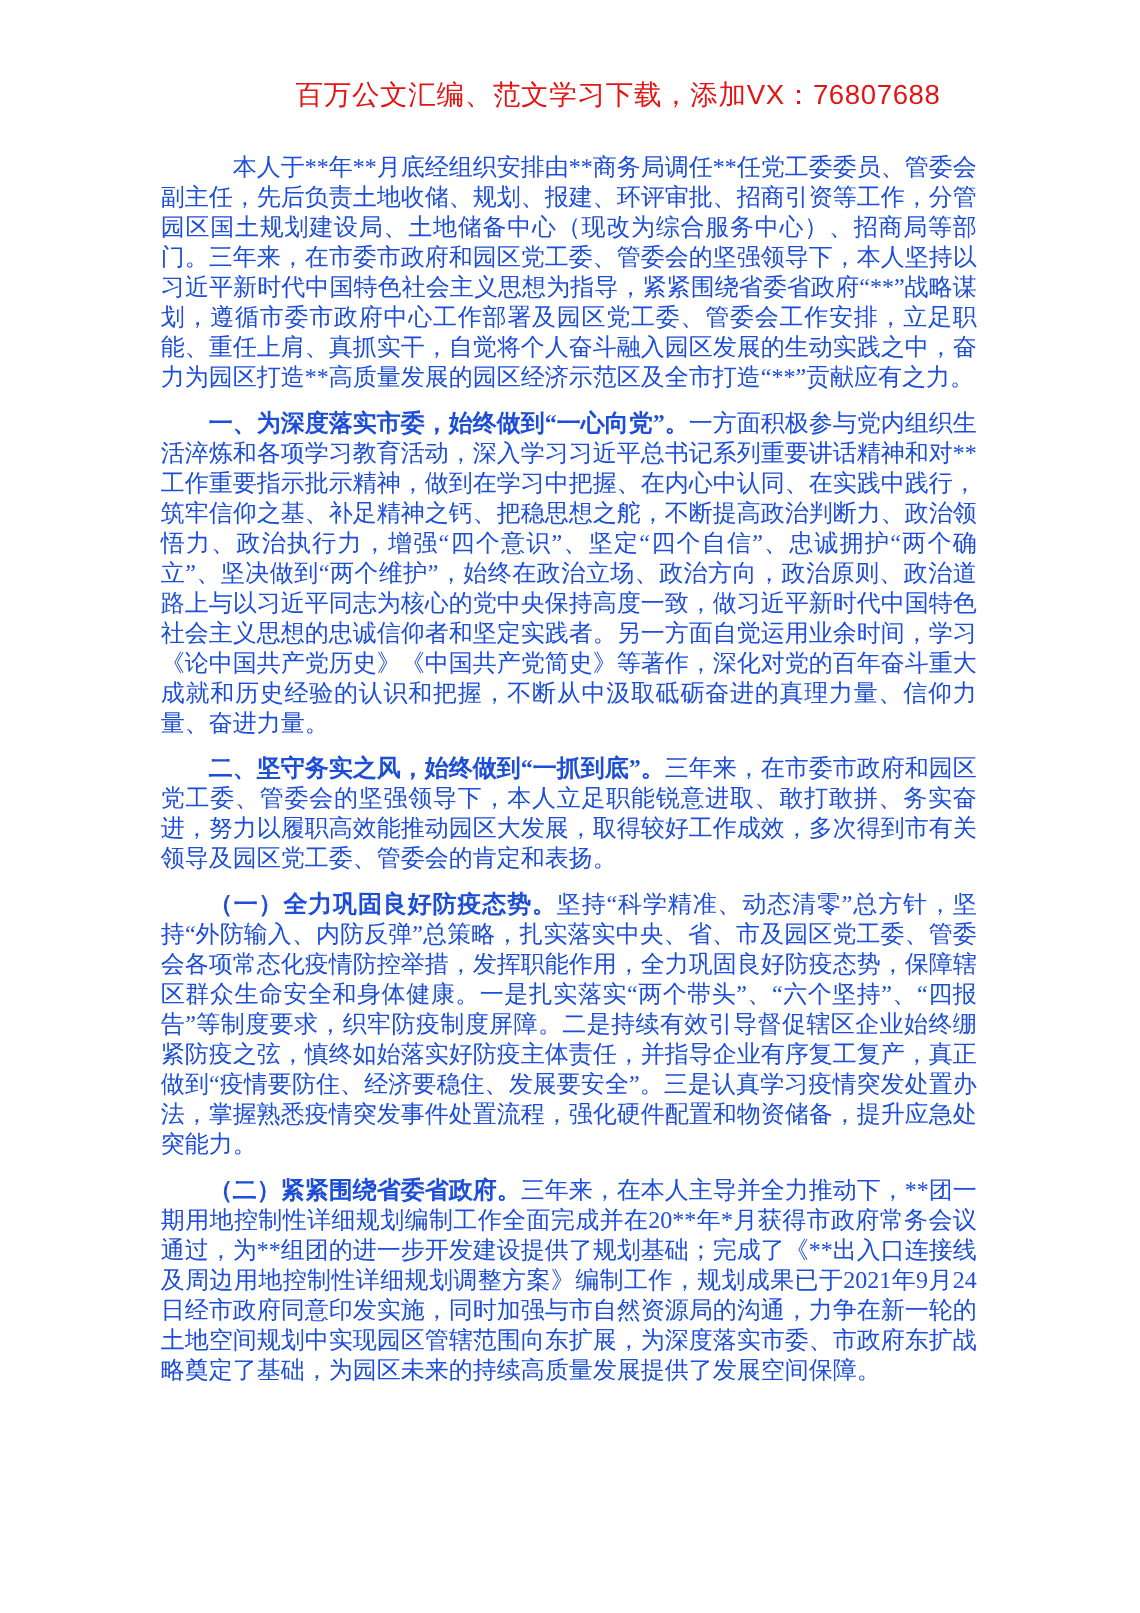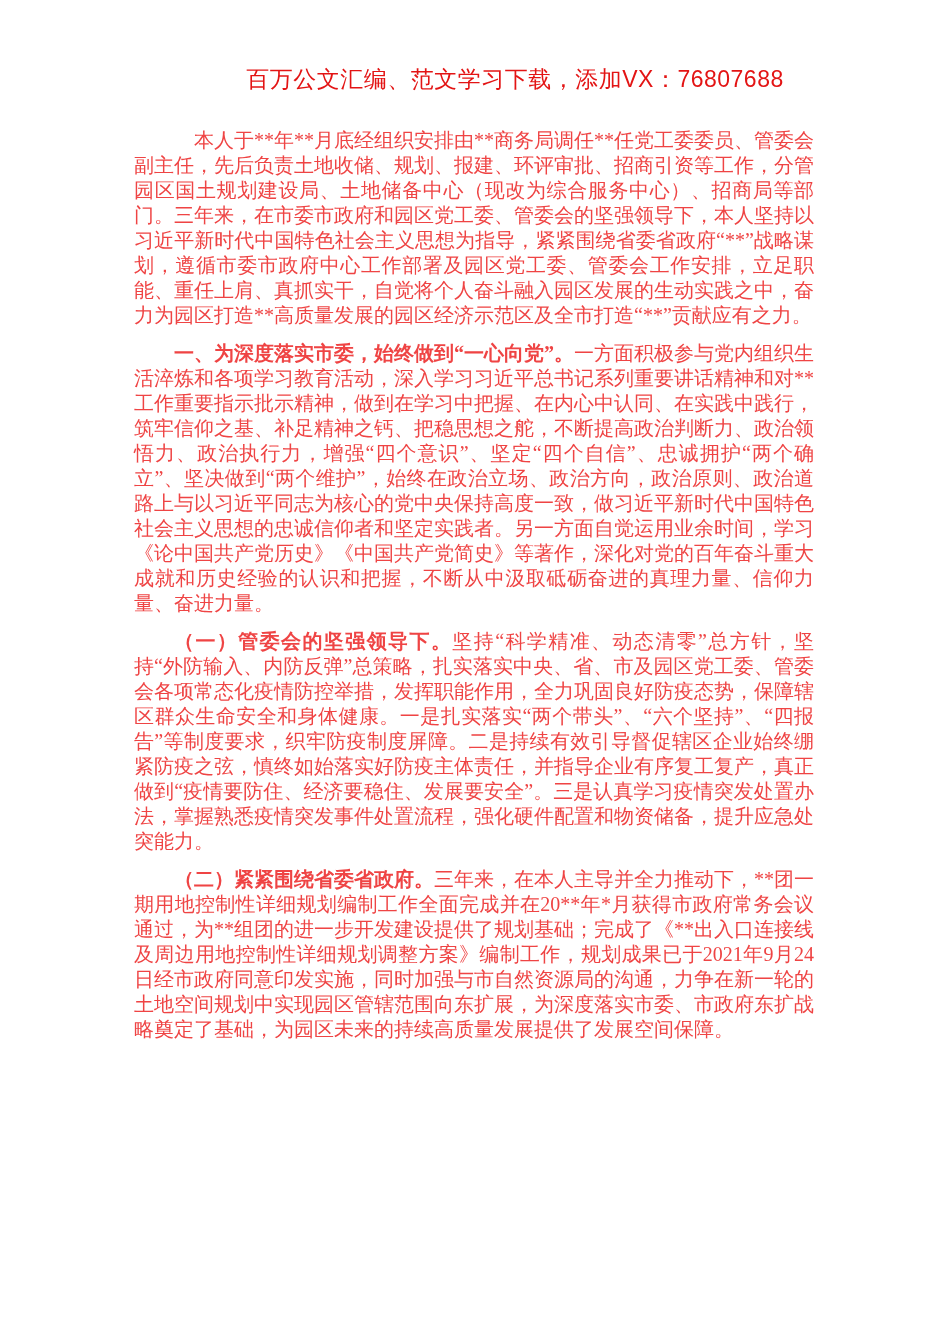--- a/index.html
+++ b/index.html
@@ -22,21 +22,21 @@
     font-weight: 400;
     color: #e31414;
     letter-spacing: 0.5px;
     margin-left: 40px;
   }
   .doc {
     position: absolute;
     left: 134px;
     top: 128px;
     width: 680px;
-    color: #ef4444;
+    color: #1d4ed8;
   }
   .doc p {
     font-size: 20px;
     line-height: 25px;
     text-align: justify;
     text-justify: inter-ideograph;
     text-indent: 2em;
     margin: 0 0 13px 0;
     word-break: break-all;
   }
@@ -47,18 +47,19 @@
 <body>
 
 <div class="watermark">百万公文汇编、范文学习下载，添加VX：76807688</div>
 
 <div class="doc">
 
   <p class="indent3"><span>本人于**年**月底经组织安排由**商务局调任**任党工委委员、管委会副主任，先后负责土地收储、规划、报建、环评审批、招商引资等工作，分管园区国土规划建设局、土地储备中心（现改为综合服务中心）、招商局等部门。三年来，在市委市政府和园区党工委、管委会的坚强领导下，本人坚持以习近平新时代中国特色社会主义思想为指导，紧紧围绕省委省政府“**”战略谋划，遵循市委市政府中心工作部署及园区党工委、管委会工作安排，立足职能、重任上肩、真抓实干，自觉将个人奋斗融入园区发展的生动实践之中，奋力为园区打造**高质量发展的园区经济示范区及全市打造“**”贡献应有之力。</span></p>
 
   <p><span class="lead">一、为深度落实市委，始终做到“一心向党”。</span><span>一方面积极参与党内组织生活淬炼和各项学习教育活动，深入学习习近平总书记系列重要讲话精神和对**工作重要指示批示精神，做到在学习中把握、在内心中认同、在实践中践行，筑牢信仰之基、补足精神之钙、把稳思想之舵，不断提高政治判断力、政治领悟力、政治执行力，增强“四个意识”、坚定“四个自信”、忠诚拥护“两个确立”、坚决做到“两个维护”，始终在政治立场、政治方向，政治原则、政治道路上与以习近平同志为核心的党中央保持高度一致，做习近平新时代中国特色社会主义思想的忠诚信仰者和坚定实践者。另一方面自觉运用业余时间，学习《论中国共产党历史》《中国共产党简史》等著作，深化对党的百年奋斗重大成就和历史经验的认识和把握，不断从中汲取砥砺奋进的真理力量、信仰力量、奋进力量。</span></p>
 
+  <p><span class="lead">二、坚守务实之风，始终做到“一抓到底”。</span><span>三年来，在市委市政府和园区党工委、管委会的坚强领导下，本人立足职能锐意进取、敢打敢拼、务实奋进，努力以履职高效能推动园区大发展，取得较好工作成效，多次得到市有关领导及园区党工委、管委会的肯定和表扬。</span></p>
 
-  <p><span class="lead">（一）管委会的坚强领导下。</span><span>坚持“科学精准、动态清零”总方针，坚持“外防输入、内防反弹”总策略，扎实落实中央、省、市及园区党工委、管委会各项常态化疫情防控举措，发挥职能作用，全力巩固良好防疫态势，保障辖区群众生命安全和身体健康。一是扎实落实“两个带头”、“六个坚持”、“四报告”等制度要求，织牢防疫制度屏障。二是持续有效引导督促辖区企业始终绷紧防疫之弦，慎终如始落实好防疫主体责任，并指导企业有序复工复产，真正做到“疫情要防住、经济要稳住、发展要安全”。三是认真学习疫情突发处置办法，掌握熟悉疫情突发事件处置流程，强化硬件配置和物资储备，提升应急处突能力。</span></p>
+  <p><span class="lead">（一）全力巩固良好防疫态势。</span><span>坚持“科学精准、动态清零”总方针，坚持“外防输入、内防反弹”总策略，扎实落实中央、省、市及园区党工委、管委会各项常态化疫情防控举措，发挥职能作用，全力巩固良好防疫态势，保障辖区群众生命安全和身体健康。一是扎实落实“两个带头”、“六个坚持”、“四报告”等制度要求，织牢防疫制度屏障。二是持续有效引导督促辖区企业始终绷紧防疫之弦，慎终如始落实好防疫主体责任，并指导企业有序复工复产，真正做到“疫情要防住、经济要稳住、发展要安全”。三是认真学习疫情突发处置办法，掌握熟悉疫情突发事件处置流程，强化硬件配置和物资储备，提升应急处突能力。</span></p>
 
   <p><span class="lead">（二）紧紧围绕省委省政府。</span><span>三年来，在本人主导并全力推动下，**团一期用地控制性详细规划编制工作全面完成并在20**年*月获得市政府常务会议通过，为**组团的进一步开发建设提供了规划基础；完成了《**出入口连接线及周边用地控制性详细规划调整方案》编制工作，规划成果已于2021年9月24日经市政府同意印发实施，同时加强与市自然资源局的沟通，力争在新一轮的土地空间规划中实现园区管辖范围向东扩展，为深度落实市委、市政府东扩战略奠定了基础，为园区未来的持续高质量发展提供了发展空间保障。</span></p>
 
 </div>
 
 </body></html>

